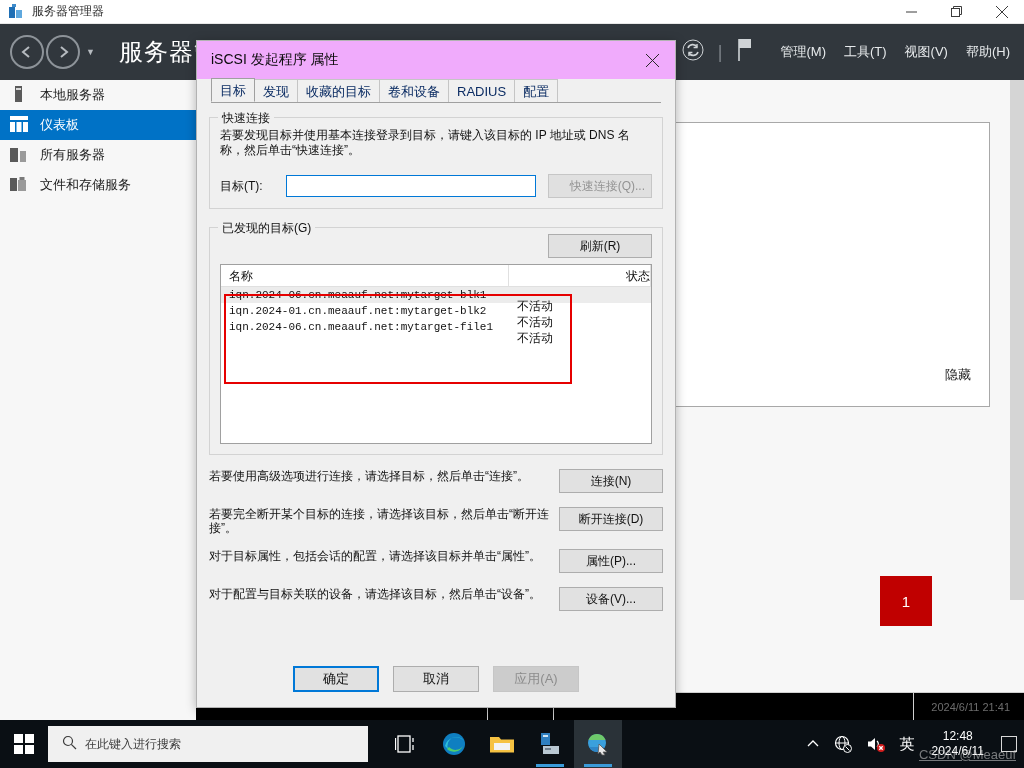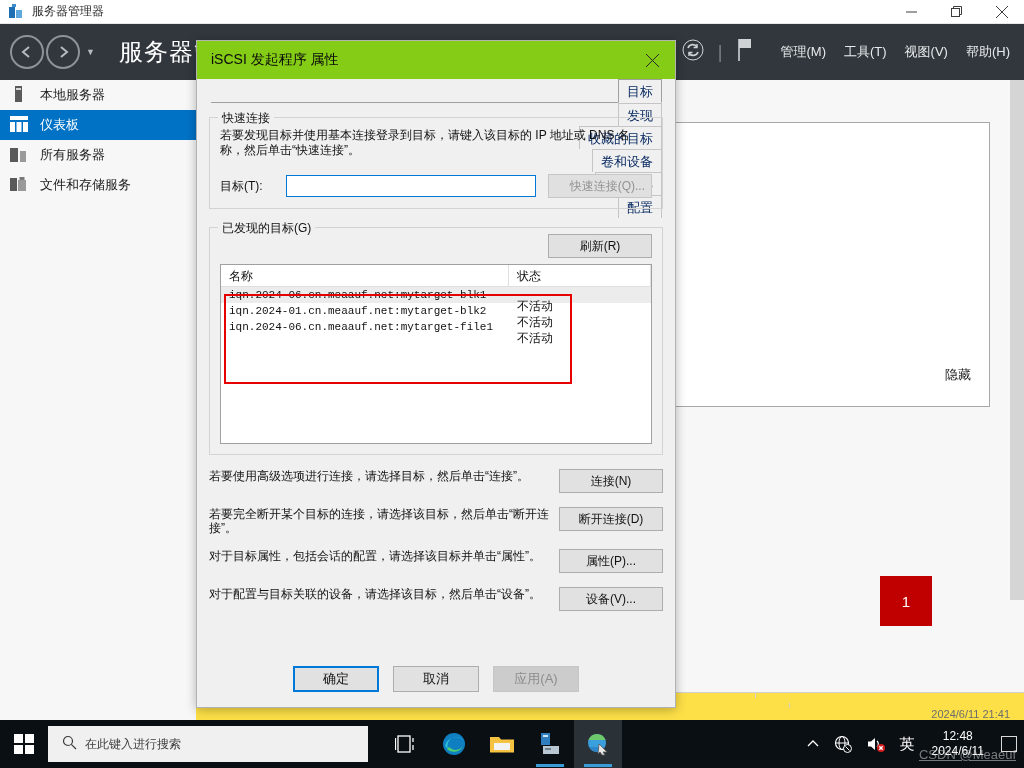--- a/index.html
+++ b/index.html
@@ -76,48 +76,48 @@
   .red-tile {
     position: absolute; left: 684px; top: 496px; width: 52px; height: 50px;
     background: #c00000; color: #ffffff; font-size: 15px;
     display: flex; align-items: center; justify-content: center;
   }
   .content-scrollbar {
     position: absolute; right: 0; top: 0; width: 14px; height: 520px; background: #d5d5d5;
   }
   .bottom-strip {
     position: absolute; left: 0; bottom: 0; width: 828px; height: 28px;
-    background: #fde047; border-top: 1px solid #d0d0d0;
-    display: flex; align-items: center; flex-direction: column;
+    background: #000000; border-top: 1px solid #d0d0d0;
+    display: flex; align-items: center;
   }
   .strip-cell { height: 28px; border-right: 1px solid #d0d0d0; }
   .strip-date {
     margin-left: auto; padding-right: 14px; font-size: 11px; color: #6d6d6d;
   }
 
   
   .dlg {
     position: absolute; left: 196px; top: 40px; width: 480px; height: 668px;
     background: #f0f0f0; border: 1px solid #b2b2b2;
     box-shadow: 0 2px 10px rgba(0,0,0,.28);
   }
   .dlg-title {
     height: 38px; display: flex; align-items: center;
-    background: #84cc16;
+    background: #f0abfc;
   }
   .dlg-title-text { margin-left: 14px; font-size: 14px; color: #0b0b0b; }
   .dlg-close {
     margin-left: auto; width: 45px; height: 38px;
     display: flex; align-items: center; justify-content: center; color: #2a2a2a;
   }
   .dlg-body { padding: 0 12px; }
 
   .tabstrip {
     display: flex; align-items: flex-end; height: 24px;
-    border-bottom: 1px solid #a0a0a0; margin: 0 2px 0 2px; flex-direction: column;
+    border-bottom: 1px solid #a0a0a0; margin: 0 2px 0 2px;
   }
   .tab {
     font-size: 13px; color: #0b2c63; padding: 3px 8px 3px 8px;
     border: 1px solid #c5c5c5; border-bottom: none; background: #f0f0f0;
     margin-right: -1px; line-height: 17px; height: 23px;
   }
   .tab.active {
     background: #f0f0f0; border-color: #a0a0a0; color: #0b2c63;
     height: 24px; position: relative; z-index: 2; border-bottom: 1px solid #f0f0f0;
   }
@@ -153,21 +153,21 @@
   }
   .lv-head {
     display: flex; height: 22px; border-bottom: 1px solid #e0e0e0;
     background: #ffffff;
   }
   .lv-th {
     font-size: 12px; color: #111; padding: 3px 0 0 8px;
     border-right: 1px solid #e0e0e0; height: 22px;
   }
   .lv-th.name { width: 288px; }
-  .lv-th.state { flex: 1; }
+  .lv-th.state { flex: 1; text-align: right; }
   .lv-row { display: flex; height: 16px; align-items: center; }
   .lv-row.sel { background: #ececec; }
   .lv-td {
     font-family: "Liberation Mono", "DejaVu Sans Mono", monospace;
     font-size: 11px; color: #111; padding-left: 8px; white-space: nowrap;
   }
   .lv-td.name { width: 288px; }
   .lv-td.state { font-family: Liberation Serif, serif; font-size: 12px; margin-top: 23px; }
 
   .red-box {

